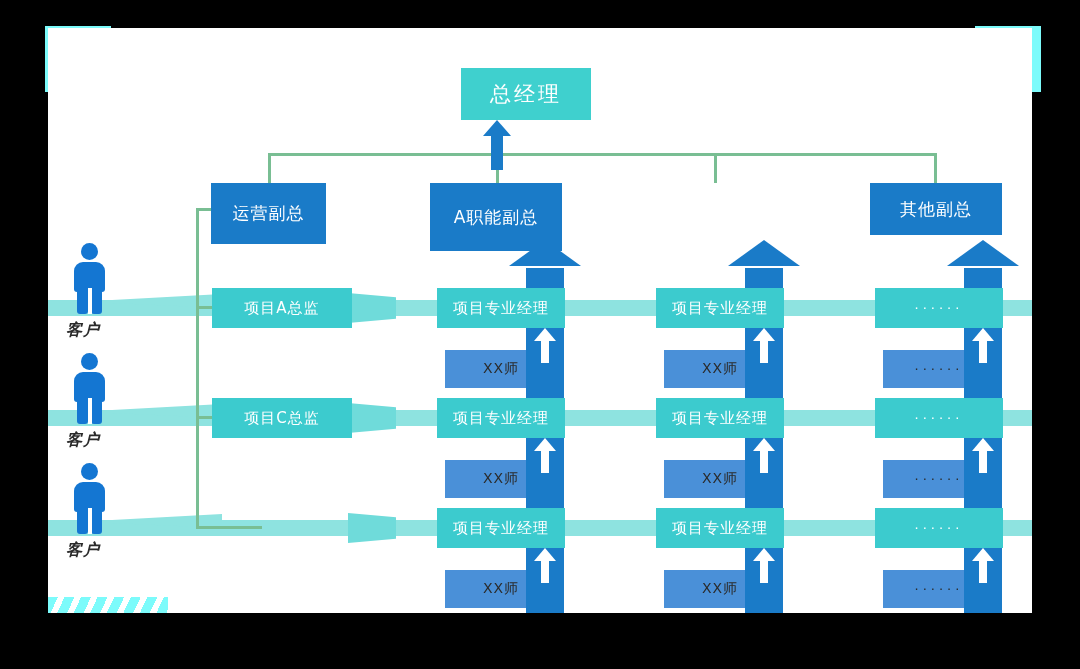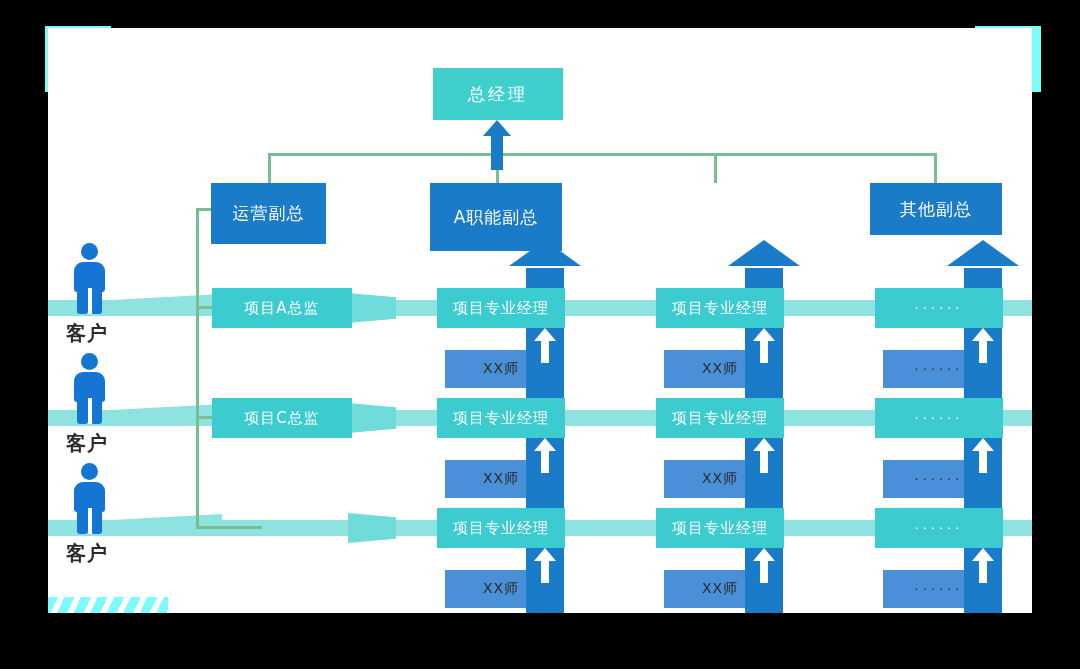--- a/index.html
+++ b/index.html
@@ -73,22 +73,23 @@
     align-items: center;
     justify-content: center;
     text-align: center;
     white-space: nowrap;
   }
 
   
   .box-top {
     background: #3FD0CE;
     color: #ffffff;
-    font-size: 17px;
+    font-size: 21px;
     letter-spacing: 3px;
+    margin-left: 28px;
   }
 
   
   .box-vp {
     background: #1A7BC8;
     color: #ffffff;
     font-size: 17px;
     letter-spacing: 1px;
   }
 
@@ -254,25 +255,26 @@
     left: 18px;
     top: 45px;
     width: 4px;
     height: 26px;
     background: #ffffff;
   }
 
   .cust-label {
     position: absolute;
     color: #2b2b2b;
-    font-size: 20px;
+    font-size: 16px;
     font-weight: bold;
     letter-spacing: 1px;
     z-index: 6;
     white-space: nowrap;
+    font-style: italic;
   }
 
   
   .feed {
     position: absolute;
     z-index: 2;
     background: #8EE3E0;
   }
 
   .dots {

